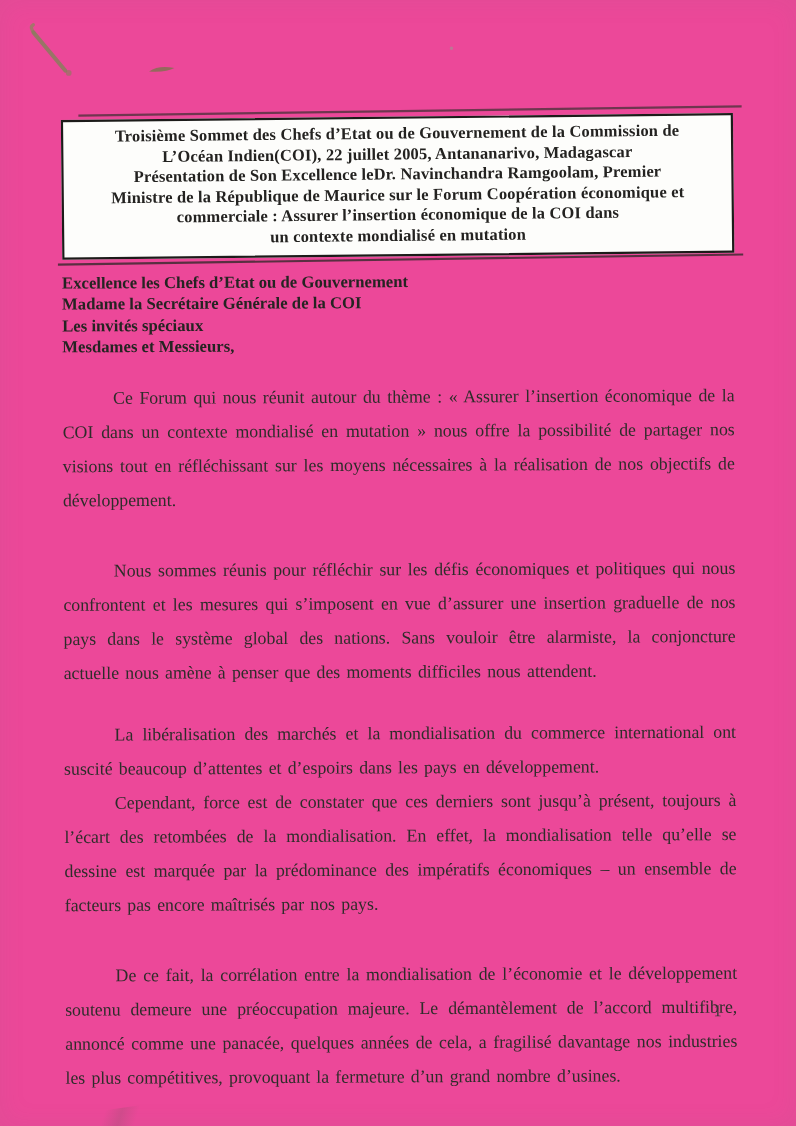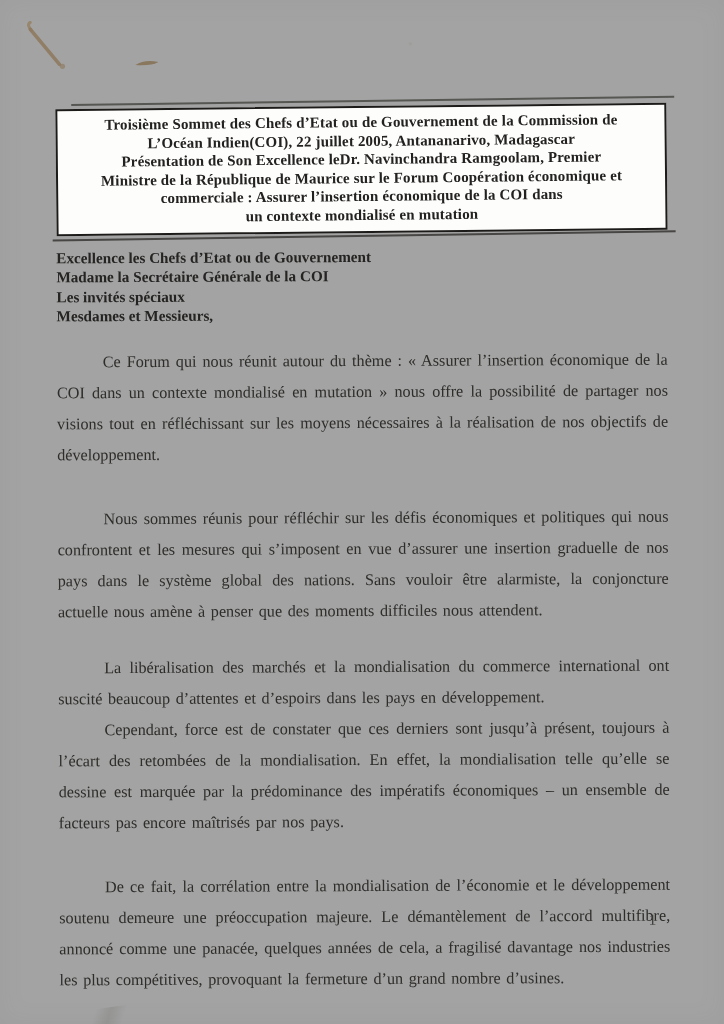--- a/index.html
+++ b/index.html
@@ -1,21 +1,21 @@
 <!DOCTYPE html>
 <html><head>
 <meta charset="utf-8">
 <style>
   html, body { margin: 0; padding: 0; background: #e8e8e6; }
   .page {
     position: relative;
     width: 724px;
     height: 1024px;
     margin: 0 auto;
-    background: #a3a3a3;
+    background: #ec4899;
     overflow: hidden;
     font-family: "Liberation Serif", "DejaVu Serif", serif;
     color: #2b2a28;
     box-shadow: inset 0 0 24px rgba(120,120,115,0.10);
   }
   .scan {
     position: absolute;
     top: 0; left: 0; right: 0; bottom: 0;
     transform: rotate(-0.25deg);
     transform-origin: 50% 40%;

